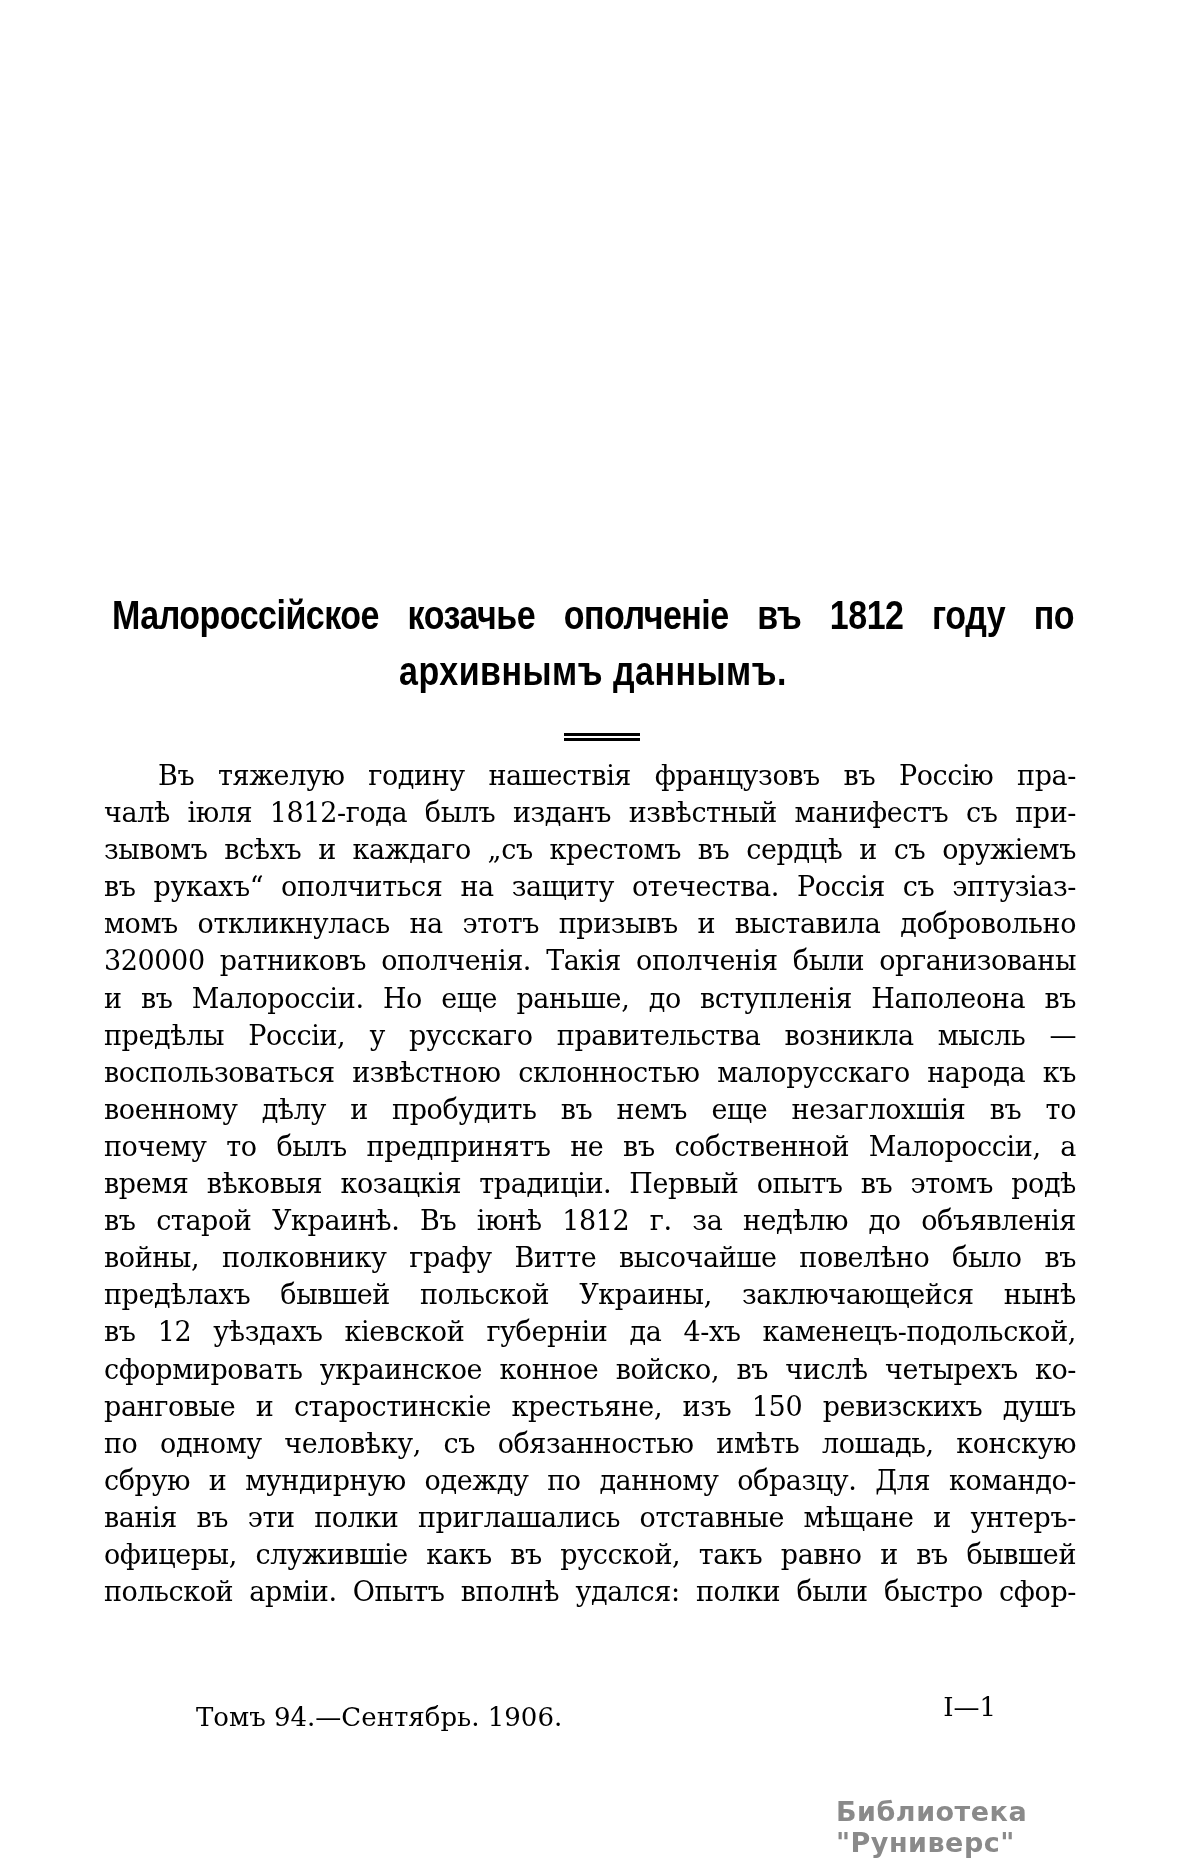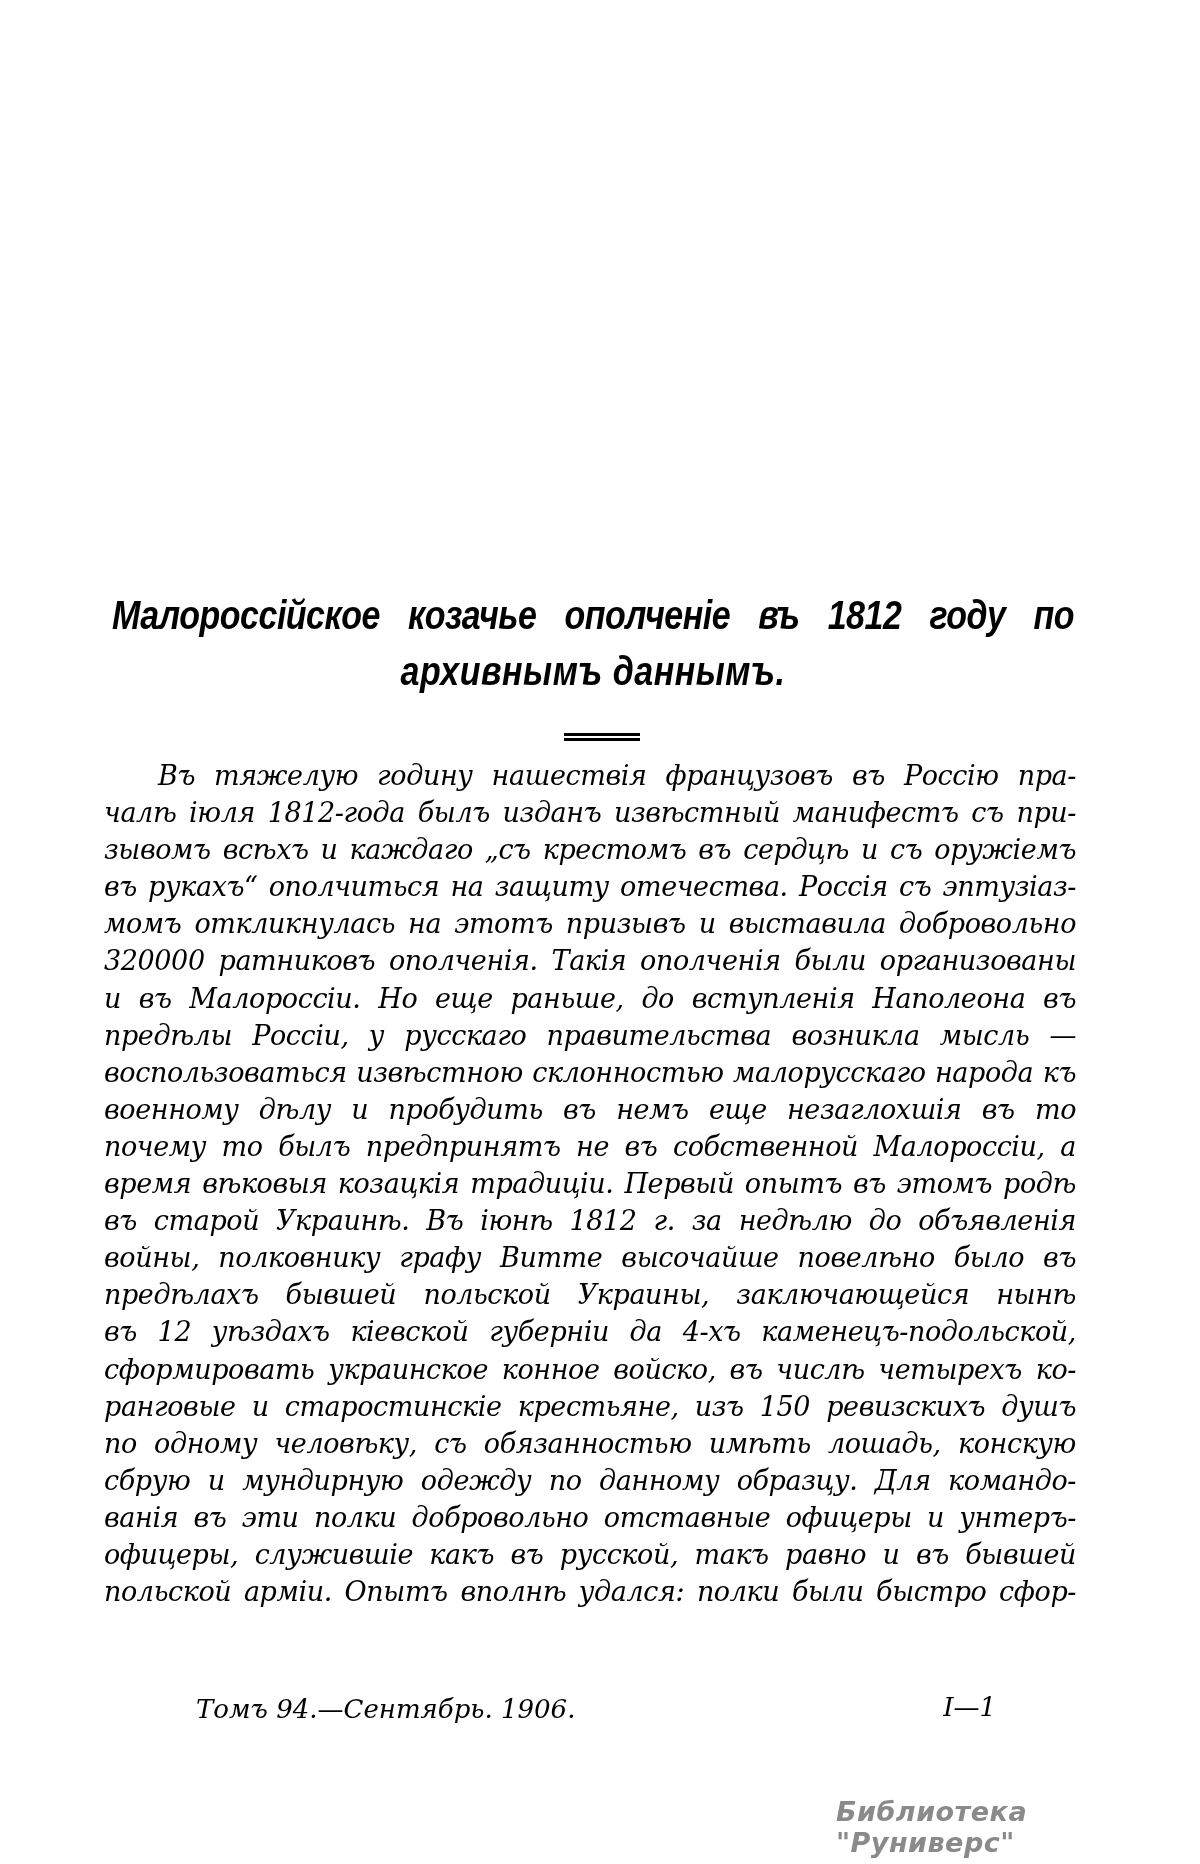--- a/index.html
+++ b/index.html
@@ -3,21 +3,20 @@
 <meta charset="utf-8">
 <style>
   html,body { margin:0; padding:0; background:#e8e8e8; }
   .page {
     position:relative;
     width:1200px; height:1864px;
     margin:0 auto;
     background:#ffffff;
     color:#000000;
     overflow:hidden;
-    font-style:italic;
   }
 
   
   .title-block {
     position:absolute; left:112px; top:592px; width:962px;
     font-family:"Liberation Sans", sans-serif;
     font-weight:bold;
     transform:scaleY(1.18);
     transform-origin:top center;
   }
@@ -53,21 +52,21 @@
     overflow:hidden;
   }
   .body-line.indent { text-indent:54px; }
 
   
   .footer {
     position:absolute; left:104px; top:1690px; width:972px; height:34px;
     font-family:"DejaVu Serif", serif;
     font-size:26px;
   }
-  .footer-left  { position:absolute; left:92px; top:4px; }
+  .footer-left  { position:absolute; left:92px; top:12px; }
   .footer-right { position:absolute; right:80px; top:2px; }
 
   
   .watermark {
     position:absolute; left:836px; top:1796px;
     font-family:"DejaVu Sans", sans-serif;
     font-weight:bold;
     font-size:27px;
     color:#8a8a8a;
     letter-spacing:0.5px;
@@ -102,21 +101,21 @@
       <div class="body-line">почему то былъ предпринятъ не въ собственной Малороссіи, а</div>
       <div class="body-line">время вѣковыя козацкія традиціи. Первый опытъ въ этомъ родѣ</div>
       <div class="body-line">въ старой Украинѣ. Въ іюнѣ 1812 г. за недѣлю до объявленія</div>
       <div class="body-line">войны, полковнику графу Витте высочайше повелѣно было въ</div>
       <div class="body-line">предѣлахъ бывшей польской Украины, заключающейся нынѣ</div>
       <div class="body-line">въ 12 уѣздахъ кіевской губерніи да 4-хъ каменецъ-подольской,</div>
       <div class="body-line">сформировать украинское конное войско, въ числѣ четырехъ ко-</div>
       <div class="body-line">ранговые и старостинскіе крестьяне, изъ 150 ревизскихъ душъ</div>
       <div class="body-line">по одному человѣку, съ обязанностью имѣть лошадь, конскую</div>
       <div class="body-line">сбрую и мундирную одежду по данному образцу. Для командо-</div>
-      <div class="body-line">ванія въ эти полки добровольно отставные офицеры и унтеръ-</div>
+      <div class="body-line">ванія въ эти полки приглашались отставные мѣщане и унтеръ-</div>
       <div class="body-line">офицеры, служившіе какъ въ русской, такъ равно и въ бывшей</div>
       <div class="body-line">польской арміи. Опытъ вполнѣ удался: полки были быстро сфор-</div>
     </div>
 
   <div class="footer">
     <span class="footer-left">Томъ 94.—Сентябрь. 1906.</span>
     <span class="footer-right">I—1</span>
   </div>
 
   <div class="watermark">Библиотека "Руниверс"</div>

